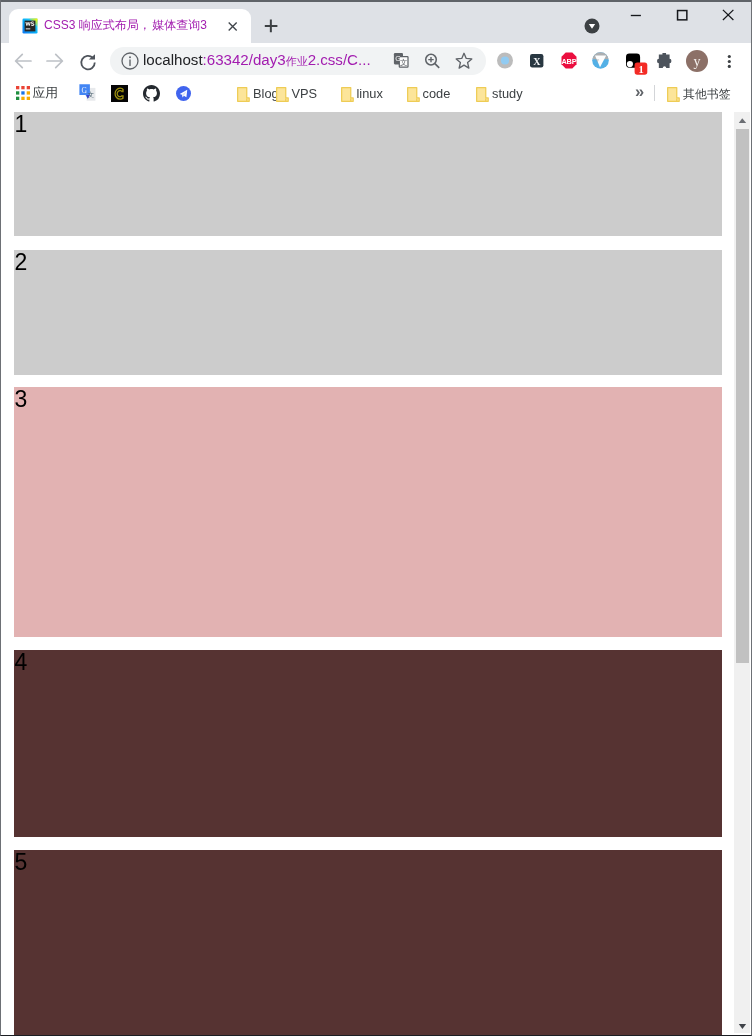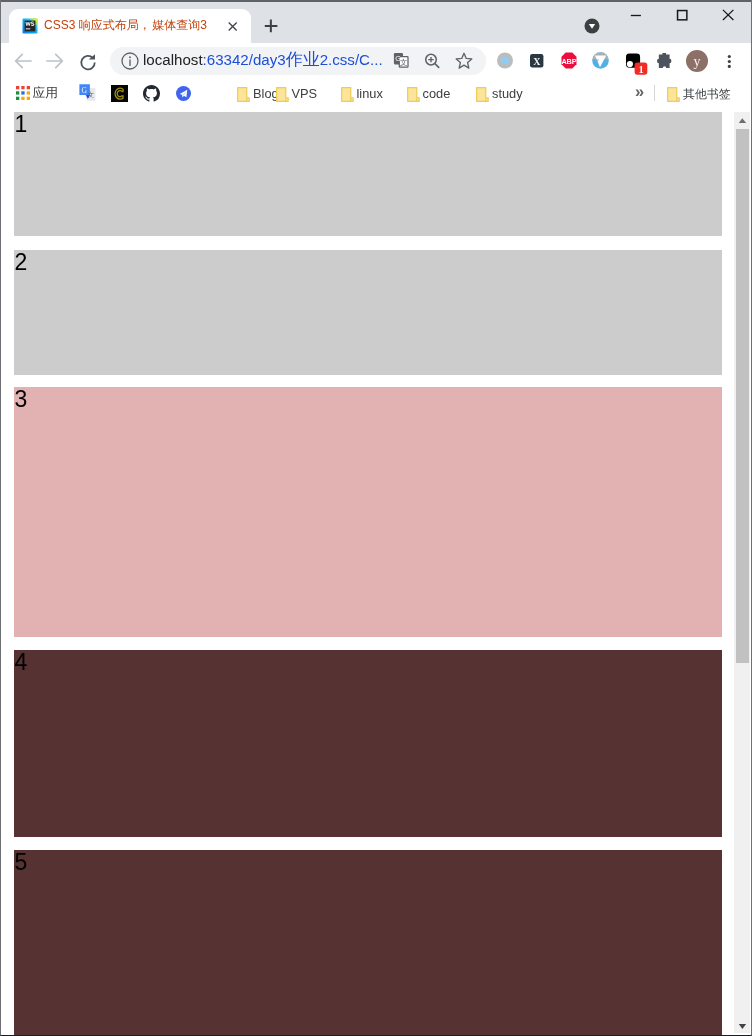--- a/index.html
+++ b/index.html
@@ -10,37 +10,37 @@
 
   
   .tabstrip{position:absolute;left:0;top:0;width:752px;height:42.5px;background:#dee1e6;}
   .tab .tabclose svg,.tab .favicon svg,.newtab svg,.tabsearch svg,.ricon svg,.tbtn svg,
   .bmk svg,.sbarrow svg{display:block;}
   .tabstrip .topline{position:absolute;left:0;top:0;width:752px;height:2px;background:#5f6368;}
   .tab{position:absolute;left:9px;top:8.5px;width:242px;height:34px;background:#fff;
        border-radius:9px 9px 0 0;}
   .tab .favicon{position:absolute;left:13px;top:9px;width:16px;height:16px;}
   .tab .ttl{position:absolute;left:35px;top:7px;width:180px;height:18px;
-     font-size:12px;line-height:18px;color:#c2410c;white-space:nowrap;overflow:hidden;}
+     font-size:12px;line-height:18px;color:#a21caf;white-space:nowrap;overflow:hidden;}
   .tab .ttl .fwcomma{padding-right:1.5px;}
   .tab .tabclose{position:absolute;left:219.3px;top:13.2px;width:9.4px;height:9px;}
   .newtab{position:absolute;left:264px;top:19px;width:14px;height:14px;}
   .tabsearch{position:absolute;left:584px;top:18px;width:16px;height:16px;}
   .wctrl{position:absolute;top:0;height:32px;width:46px;}
   .wctrl svg{display:block;margin:0 auto;}
 
   
   .toolbar{position:absolute;left:0;top:42.5px;width:752px;height:37.5px;background:#fff;}
   .tbtn{position:absolute;top:8px;width:24px;height:24px;}
   .omnibox{position:absolute;left:110px;top:47px;width:376px;height:28px;
      background:#f1f3f4;border-radius:14px;}
   .omni-url{position:absolute;left:143px;top:50px;font-size:15.1px;line-height:19px;
      color:#202124;white-space:nowrap;}
-  .omni-url .dim{color:#1d4ed8;}
-  .omni-url .cjk{font-size:17px;}
+  .omni-url .dim{color:#a21caf;}
+  .omni-url .cjk{font-size:11px;}
   .ricon{position:absolute;top:49px;width:24px;height:24px;}
 
   
   .bookbar{position:absolute;left:0;top:80px;width:752px;height:30px;background:#fff;
      border-bottom:1px solid #dfe1e5;}
   .bmk{position:absolute;top:85px;height:16px;display:flex;align-items:center;
      font-size:12.8px;color:#3c4043;white-space:nowrap;line-height:16px;}
   .bmk .lbl{margin-left:3px;}
   .sep{position:absolute;left:654px;top:85px;width:1px;height:16px;background:#d3d5d8;}
 

